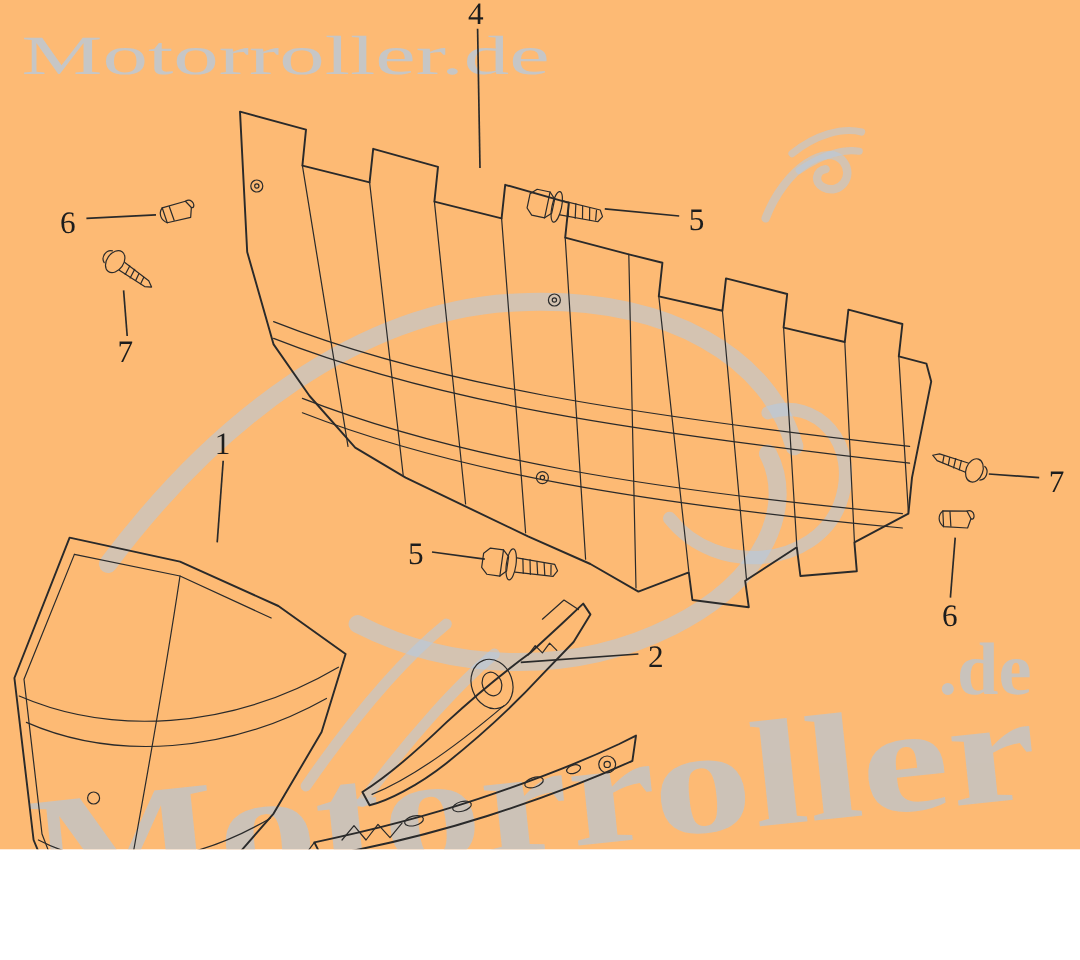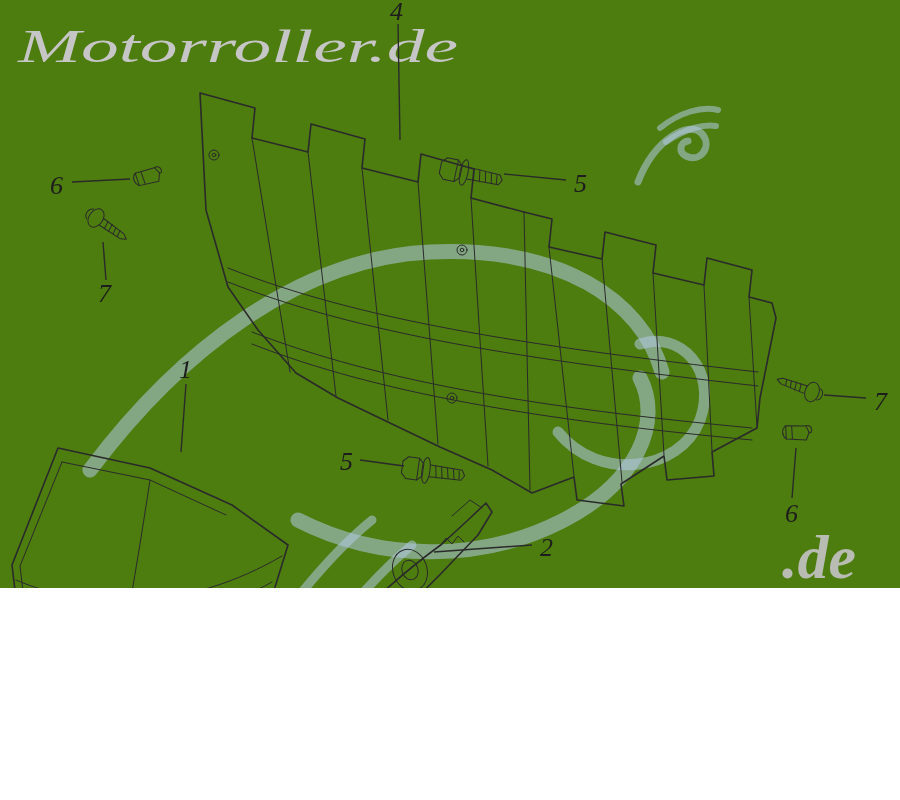--- a/index.html
+++ b/index.html
@@ -1,22 +1,21 @@
 <!DOCTYPE html>
 <html><head>
 <meta charset="utf-8">
 <style>
   html,body{margin:0;padding:0;background:#ffffff;}
   .stage{
     position:relative;
-    width:900px;height:588px;
-    background:#4d7c0f;
+    width:900px;height:708px;
+    background:#fdba74;
     overflow:hidden;
     font-family:"Liberation Serif", serif;
-    font-style:italic;
   }
   .stage svg{position:absolute;left:0;top:0;}
   .wm-top{
     fill:#c6c6c6;
     font-family:"Liberation Serif", serif;
     font-size:46px;
     font-weight:normal;
   }
   .wm-big{
     fill:#c4c4c4;

